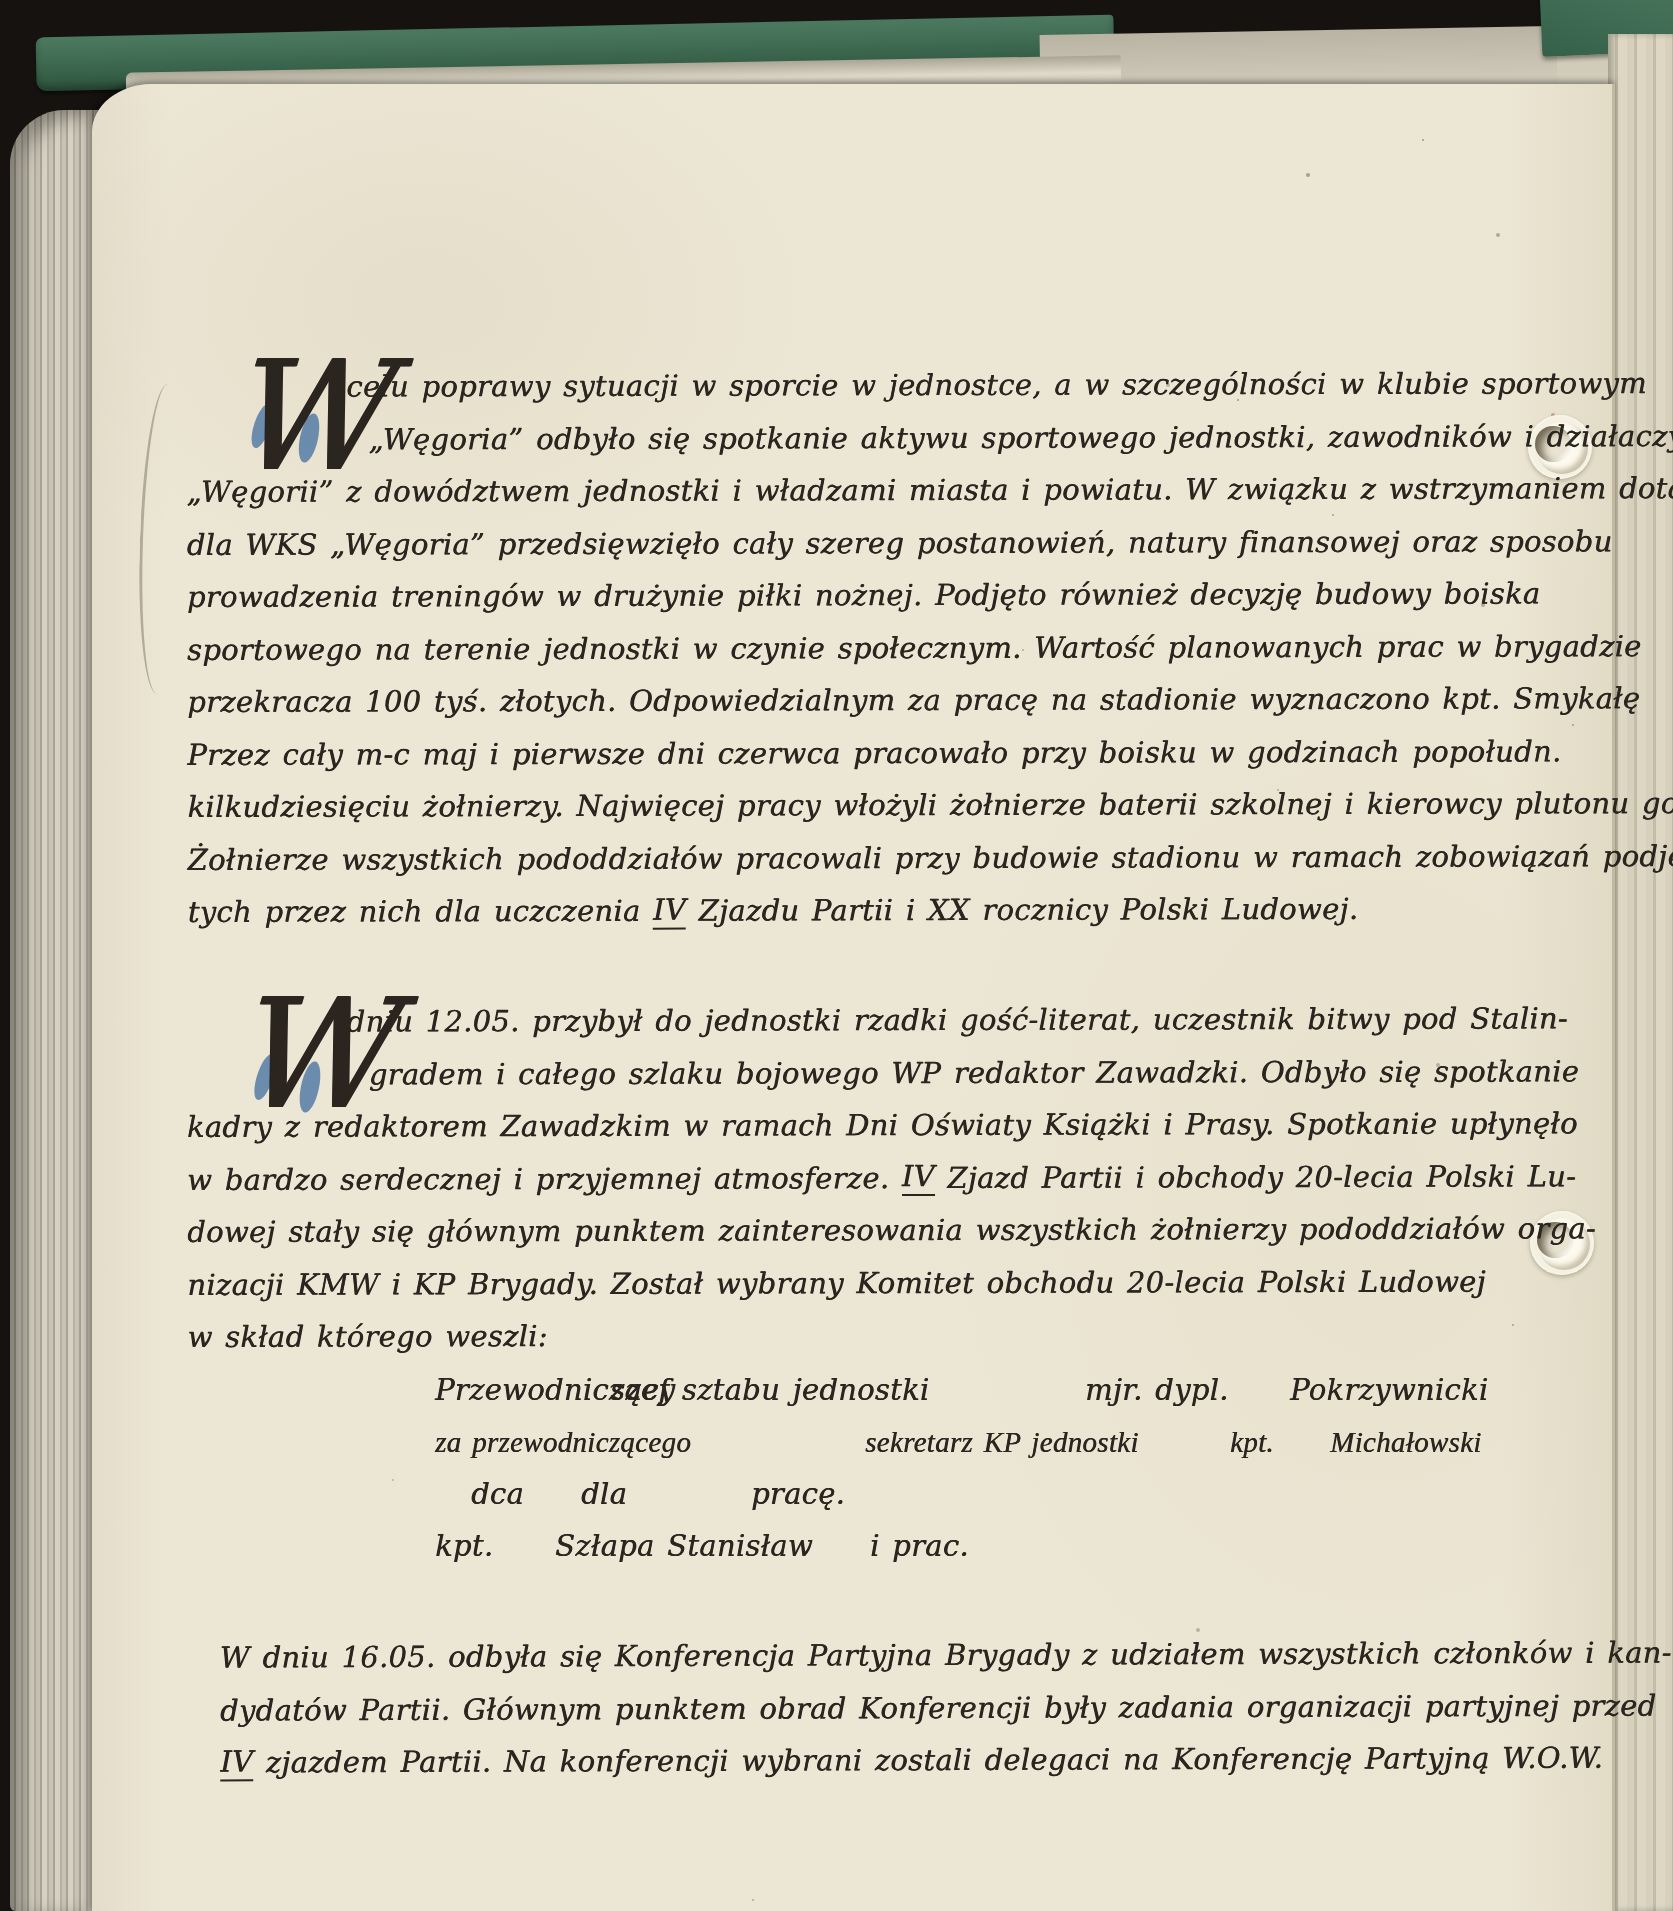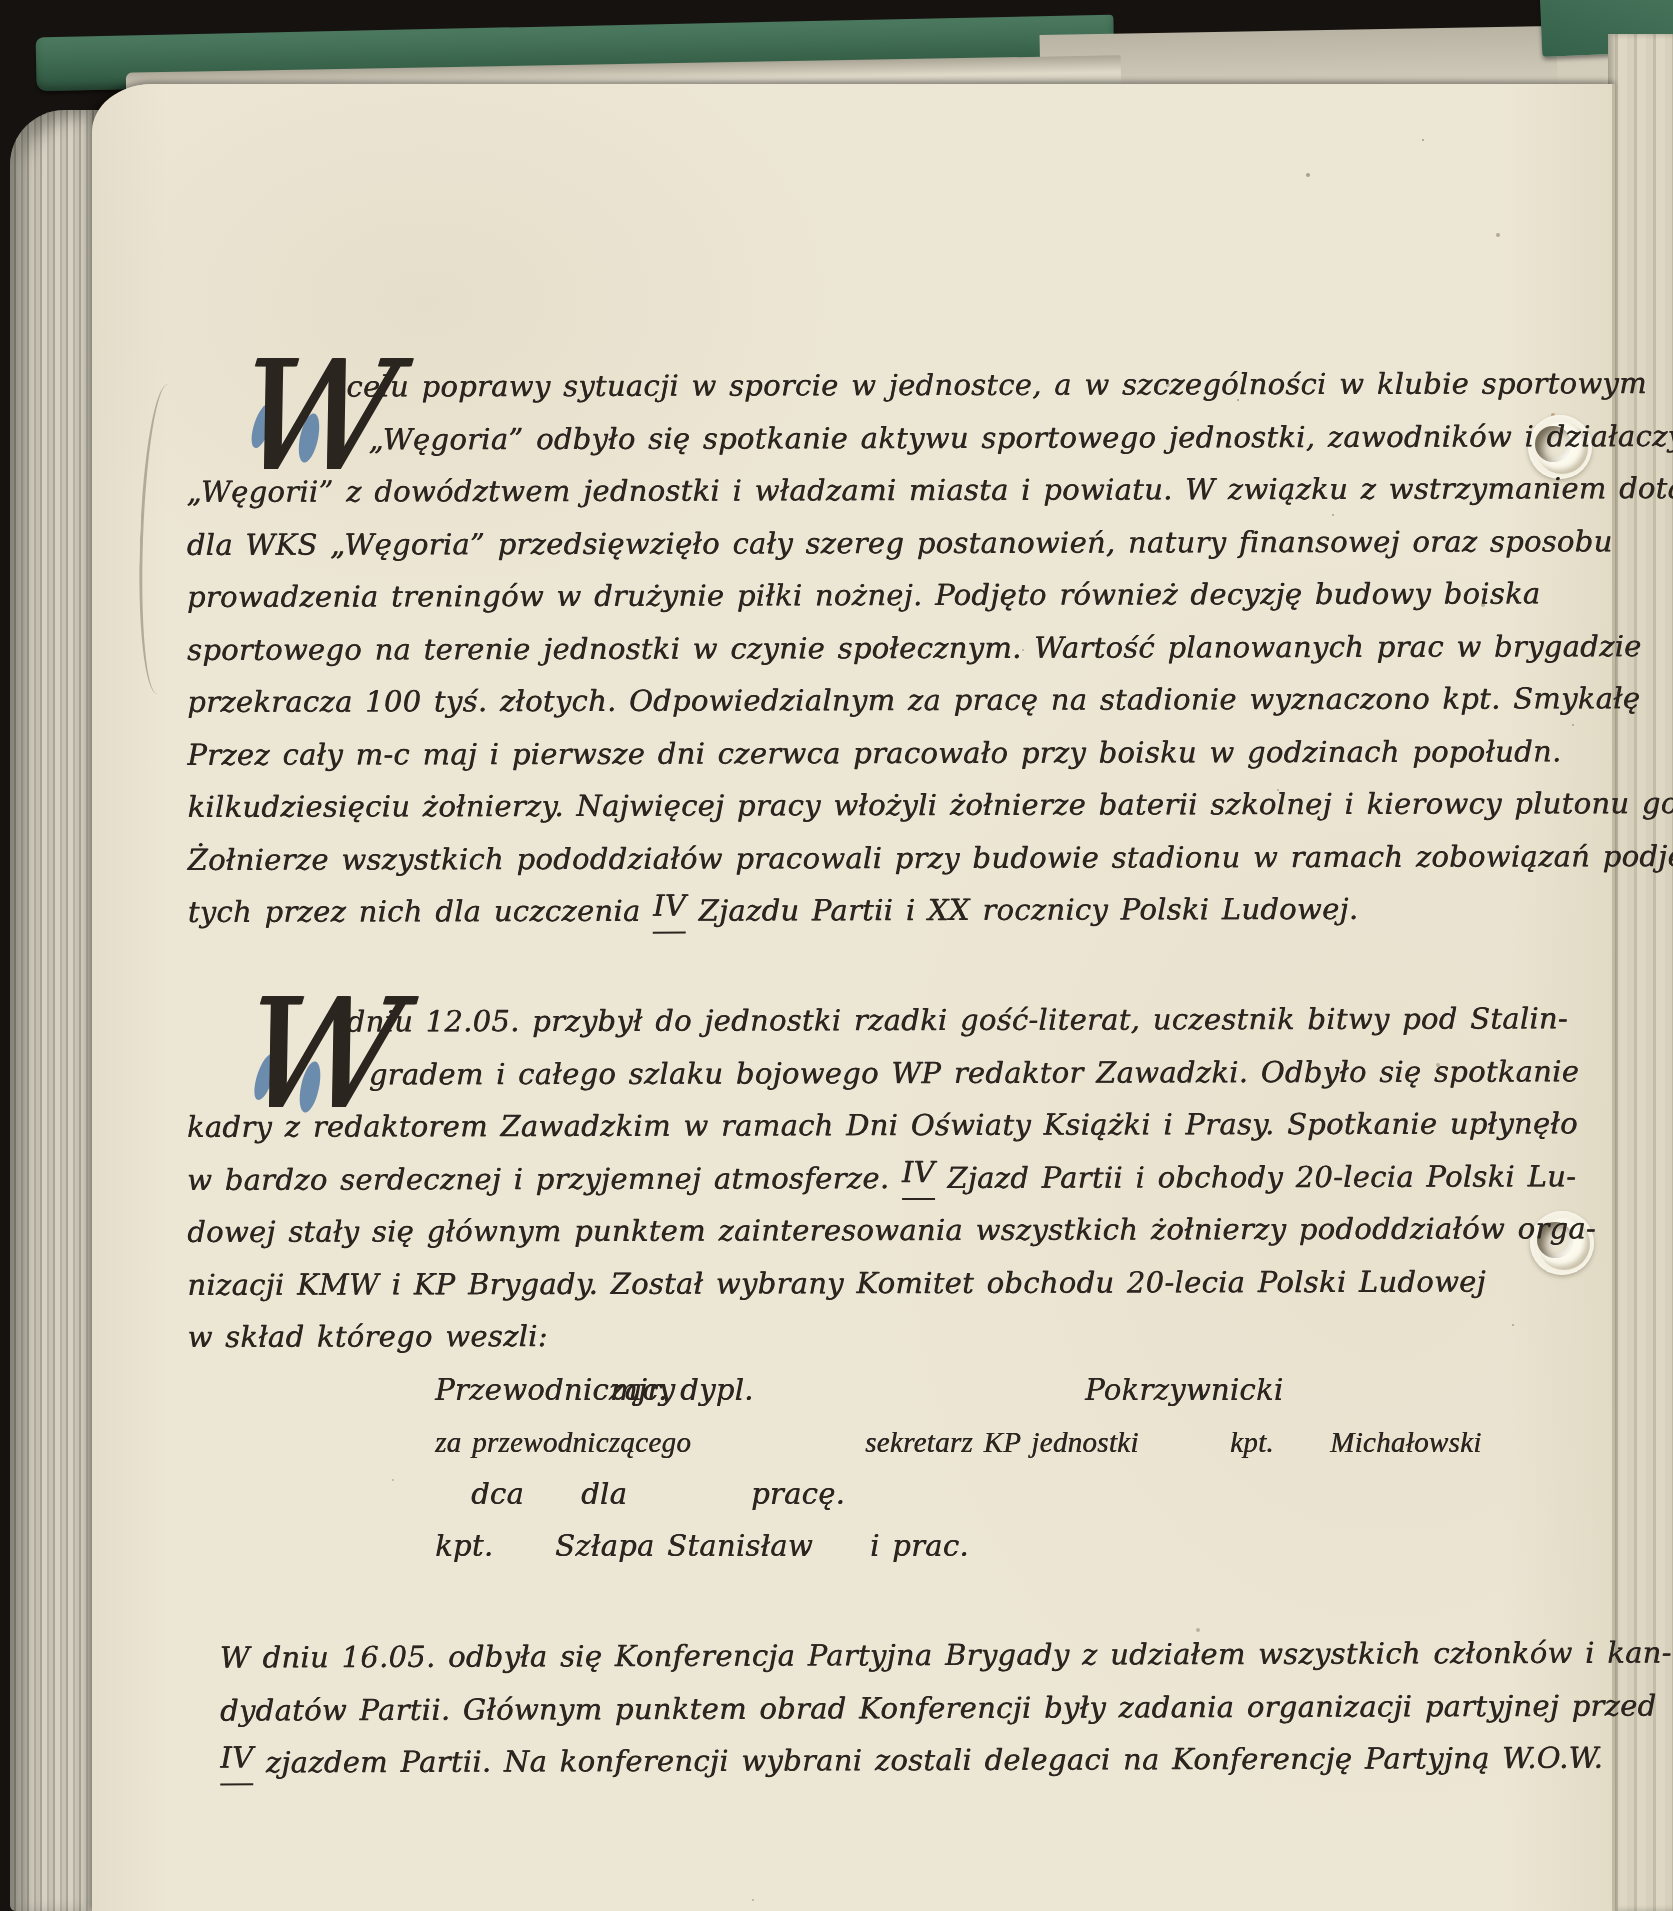--- a/index.html
+++ b/index.html
@@ -95,21 +95,21 @@
     background:#e9e3d2;box-shadow:inset 7px 4px 8px rgba(78,68,48,.78), inset -2px -2px 3px rgba(255,255,255,.7);}
   .hole1{left:1436px;top:331px;}
   .hole2{left:1438px;top:1127px;}
 
   
   .para{position:absolute;font-style:italic;font-size:29px;letter-spacing:.3px;word-spacing:3px;
     text-shadow:.45px .2px 0 currentColor;}
   .line{height:52.5px;display:flex;align-items:center;white-space:pre;}
   .ind1{margin-left:160px;}
   .ind2{margin-left:182px;}
-  .iv{border-bottom:2.5px solid currentColor;padding-bottom:9px;}
+  .iv{border-bottom:2.5px solid currentColor;padding-bottom:1px;}
 
   .p1{left:95px;top:275px;width:1426px;transform:rotate(-.15deg);}
   .p2{left:95px;top:910px;width:1426px;transform:rotate(-.15deg);}
   .p3{left:128px;top:1545px;width:1400px;transform:rotate(-.2deg);}
 
   .dropcap{position:absolute;width:140px;height:170px;}
   .dc1{left:148px;top:253px;}
   .dc2{left:153px;top:891px;}
   .dropcap .blob{position:absolute;background:#5d82a8;border-radius:50%;opacity:.9;}
   .dc1 .b1{left:14px;top:66px;width:16px;height:46px;transform:rotate(18deg);}
@@ -191,20 +191,21 @@
         <span>w bardzo serdecznej i przyjemnej atmosferze. </span><span class="iv">IV</span><span> Zjazd Partii i obchody 20-lecia Polski Lu-</span>
       </div>
       <div class="line">dowej stały się głównym punktem zainteresowania wszystkich żołnierzy pododdziałów orga-</div>
       <div class="line">nizacji KMW i KP Brygady. Został wybrany Komitet obchodu 20-lecia Polski Ludowej</div>
       <div class="line">w skład którego weszli:</div>
     </section>
 
     <section class="committee">
       <div class="crow row-1">
         <span class="cell">Przewodniczący</span>
+        <span class="cell">szef sztabu jednostki</span>
         <span class="cell">mjr. dypl.</span>
         <span class="cell">Pokrzywnicki</span>
       </div>
       <div class="crow row-2">
         <span class="cell">za przewodniczącego</span>
         <span class="cell">sekretarz KP jednostki</span>
         <span class="cell">kpt.</span>
         <span class="cell">Michałowski</span>
       </div>
       <div class="crow row-3">

